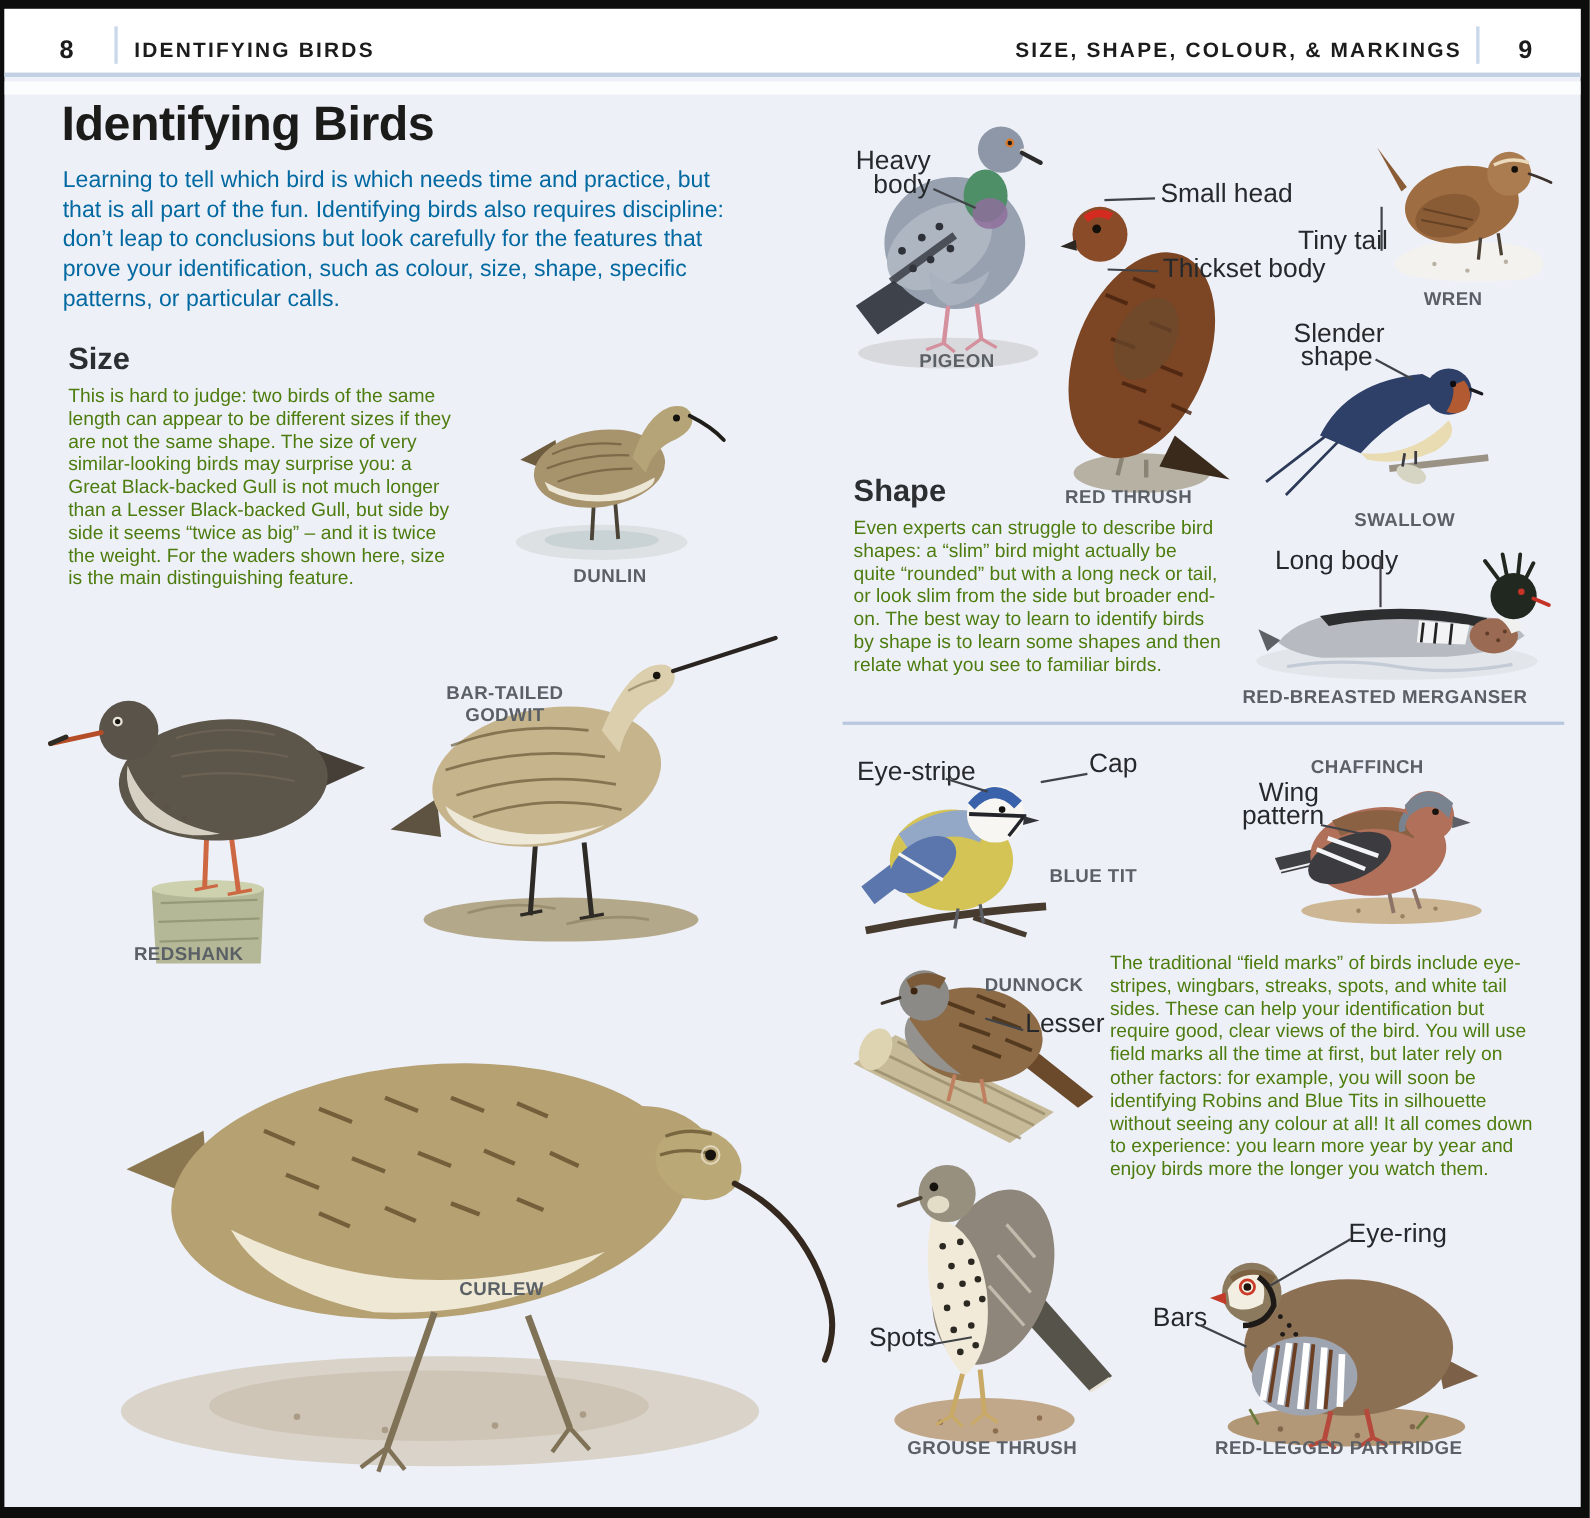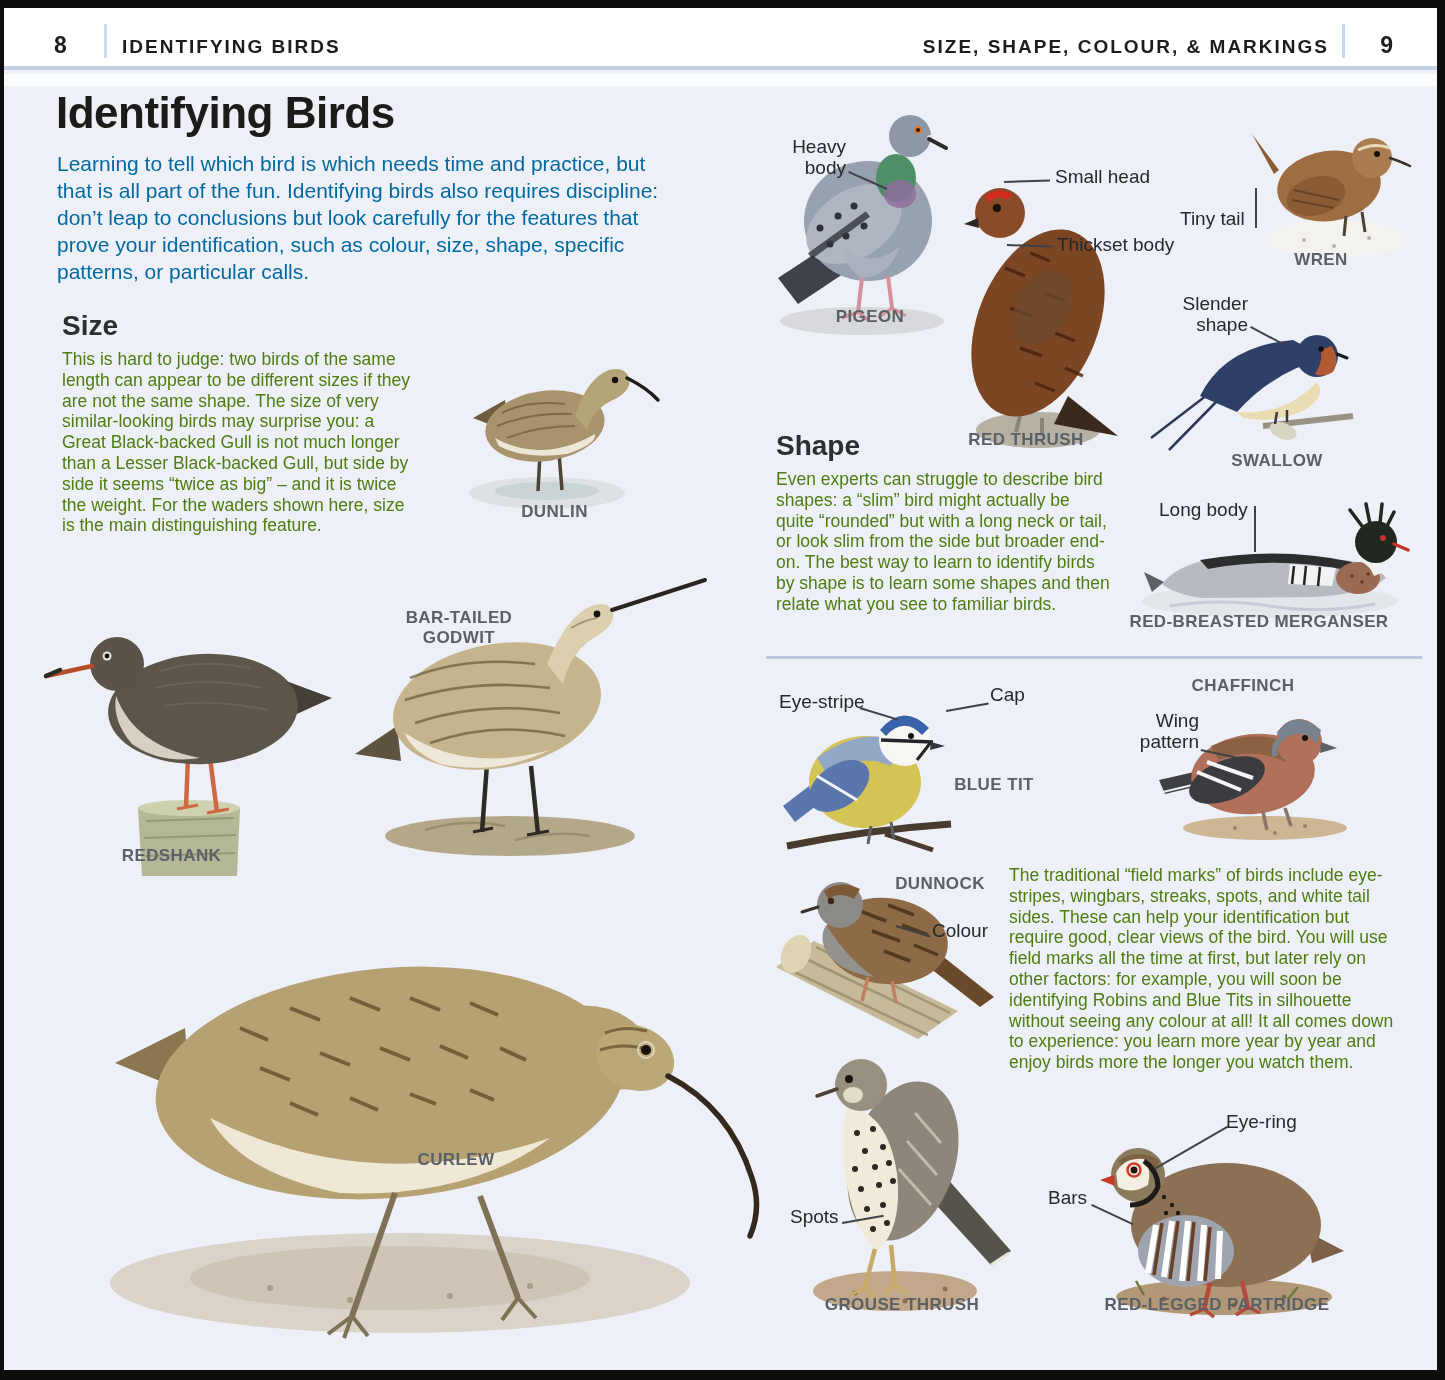--- a/index.html
+++ b/index.html
@@ -26,23 +26,23 @@
     font-size:44px; font-weight:700; color:#1b1b1a; letter-spacing:-0.5px;
   }
   .intro {
     position:absolute; left:53px; top:142px; width:618px;
     font-size:21px; line-height:27px; color:#0369a1;
   }
   .sect { position:absolute; font-size:28px; font-weight:700; color:#2c2f31; }
   .copy { position:absolute; font-size:17.5px; line-height:20.8px; color:#4d7c0f; }
   .label {
     position:absolute; font-size:17px; font-weight:700; color:#5b6066;
-    letter-spacing:0.4px; text-align:center; line-height:20px;
-  }
-  .ann { position:absolute; font-size:19px; color:#26292c; line-height:21px; }
+    letter-spacing:0.4px; text-align:center; line-height:20px;margin-top:12px;
+  }
+  .ann { position:absolute; font-size:24px; color:#26292c; line-height:21px; }
   .ann.r { text-align:right; }
   .lead { position:absolute; border-top:2px solid #3f4246; transform-origin:0 0; }
   .vlead { position:absolute; border-left:2px solid #3f4246; }
   .divider { position:absolute; left:762px; top:648px; width:656px; height:3px; background:#b9c8de; }
   .bird { position:absolute; }
 </style>
 </head>
 <body>
 
 <div class="page">
@@ -372,21 +372,21 @@
 
   <div class="ann" style="left:775px;top:683px">Eye-stripe</div>
   <div class="lead" style="left:856px;top:699px;width:40px;transform:rotate(17deg)"></div>
 
   <div class="ann" style="left:986px;top:676px">Cap</div>
   <div class="lead" style="left:942px;top:702px;width:43px;transform:rotate(-10deg)"></div>
 
   <div class="ann r" style="left:1125px;top:702px;width:70px">Wing pattern</div>
   <div class="lead" style="left:1197px;top:741px;width:36px;transform:rotate(12deg)"></div>
 
-  <div class="ann" style="left:928px;top:912px">Colour</div>
+  <div class="ann" style="left:928px;top:912px">Lesser</div>
   <div class="lead" style="left:892px;top:917px;width:36px;transform:rotate(17deg)"></div>
 
   <div class="ann" style="left:786px;top:1198px">Spots</div>
   <div class="lead" style="left:838px;top:1214px;width:42px;transform:rotate(-10deg)"></div>
 
   <div class="ann" style="left:1222px;top:1103px">Eye-ring</div>
   <div class="lead" style="left:1150px;top:1160px;width:85px;transform:rotate(-30deg)"></div>
 
   <div class="ann" style="left:1044px;top:1179px">Bars</div>
   <div class="lead" style="left:1088px;top:1196px;width:46px;transform:rotate(25deg)"></div>

